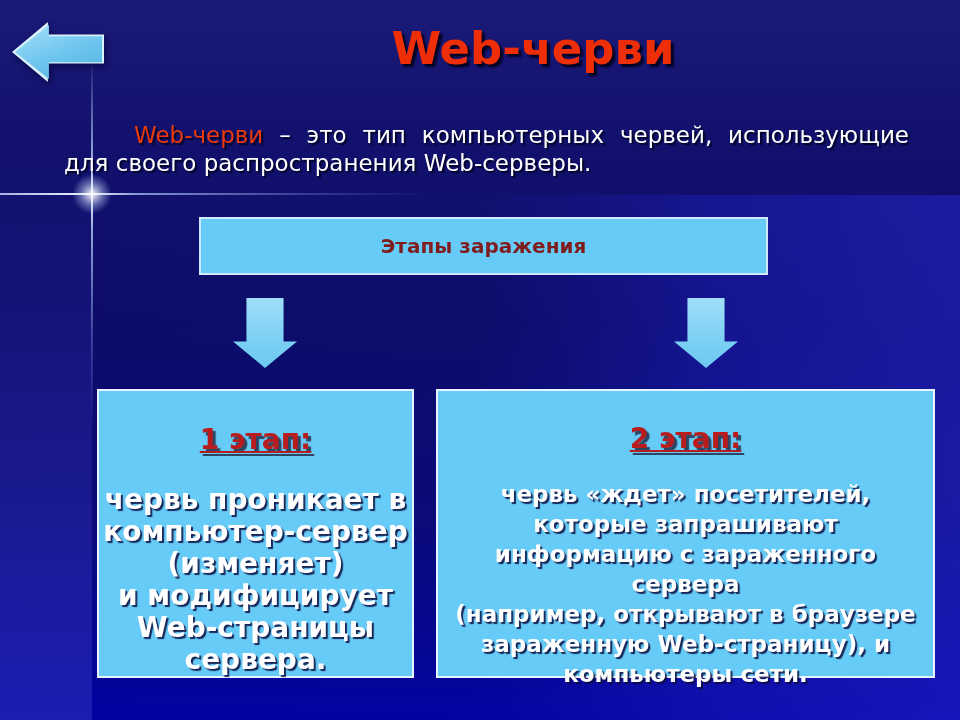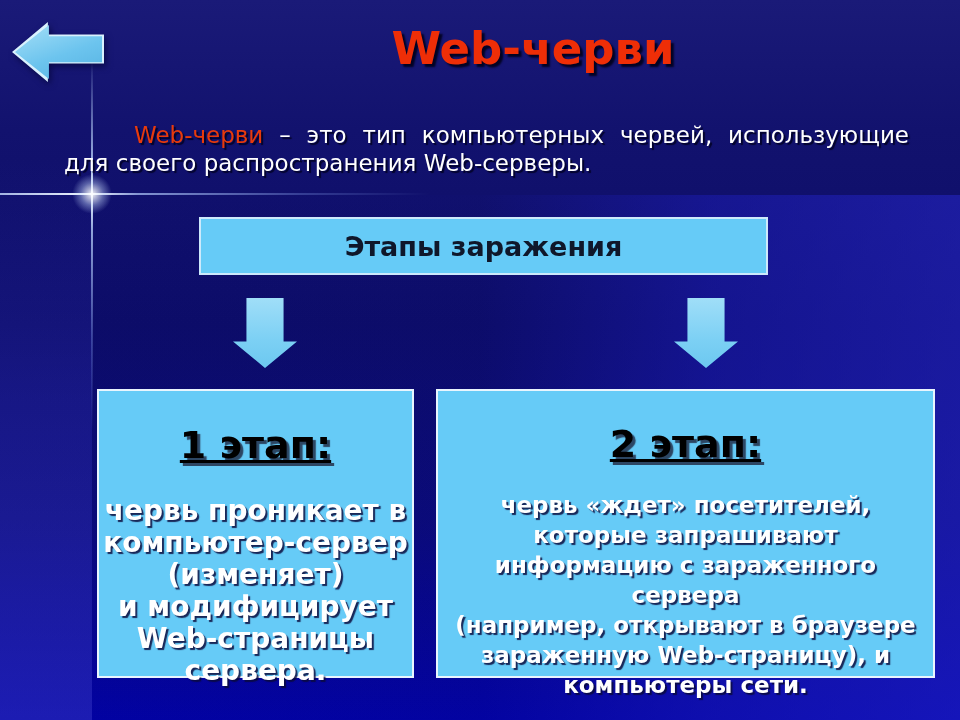--- a/index.html
+++ b/index.html
@@ -69,43 +69,43 @@
   .intro .l1 { display: block; text-align: justify; text-align-last: justify; text-indent: 70px; }
   .intro .hl { color: #e83a0c; }
   .intro .l2 { display: block; }
   
   .hdr-box {
     position: absolute; left: 199px; top: 217px; width: 569px; height: 58px;
     box-sizing: border-box;
     background: #66cbf7;
     border: 2px solid #cde9fb;
     display: flex; align-items: center; justify-content: center;
-    font-size: 27px; font-weight: bold; color: #0f172a;
+    font-size: 20px; font-weight: bold; color: #7f1d1d;
   }
   
   .down-arrow {
     position: absolute; top: 298px; width: 64px; height: 70px;
     background: linear-gradient(180deg, #a0def8 0%, #7cd0f4 60%, #6cc8f0 100%);
     clip-path: polygon(21% 0, 79% 0, 79% 62%, 100% 62%, 50% 100%, 0 62%, 21% 62%);
   }
   .down-arrow.left  { left: 233px; }
   .down-arrow.right { left: 674px; }
   
   .stage-box {
     position: absolute; top: 389px; height: 289px;
     box-sizing: border-box;
     background: #66cbf7;
     border: 2px solid #e9f5fe;
     text-align: center;
   }
   .stage1 { left: 97px;  width: 317px; }
   .stage2 { left: 436px; width: 499px; }
   .stage-heading {
-    font-weight: bold; font-size: 38px;
-    color: #000000;
+    font-weight: bold; font-size: 28px;
+    color: #b91c1c;
     text-decoration: underline;
     text-shadow: 3px 3px 1px rgba(25,25,50,0.75);
   }
   .stage1 .stage-heading { margin-top: 32px; }
   .stage2 .stage-heading { margin-top: 31px; }
   .stage-text {
     font-weight: bold; color: #ffffff;
     text-shadow: 2px 2px 1px rgba(10,10,60,0.85);
   }
   .stage1 .stage-text { margin-top: 28px; font-size: 28px; line-height: 32px; }

